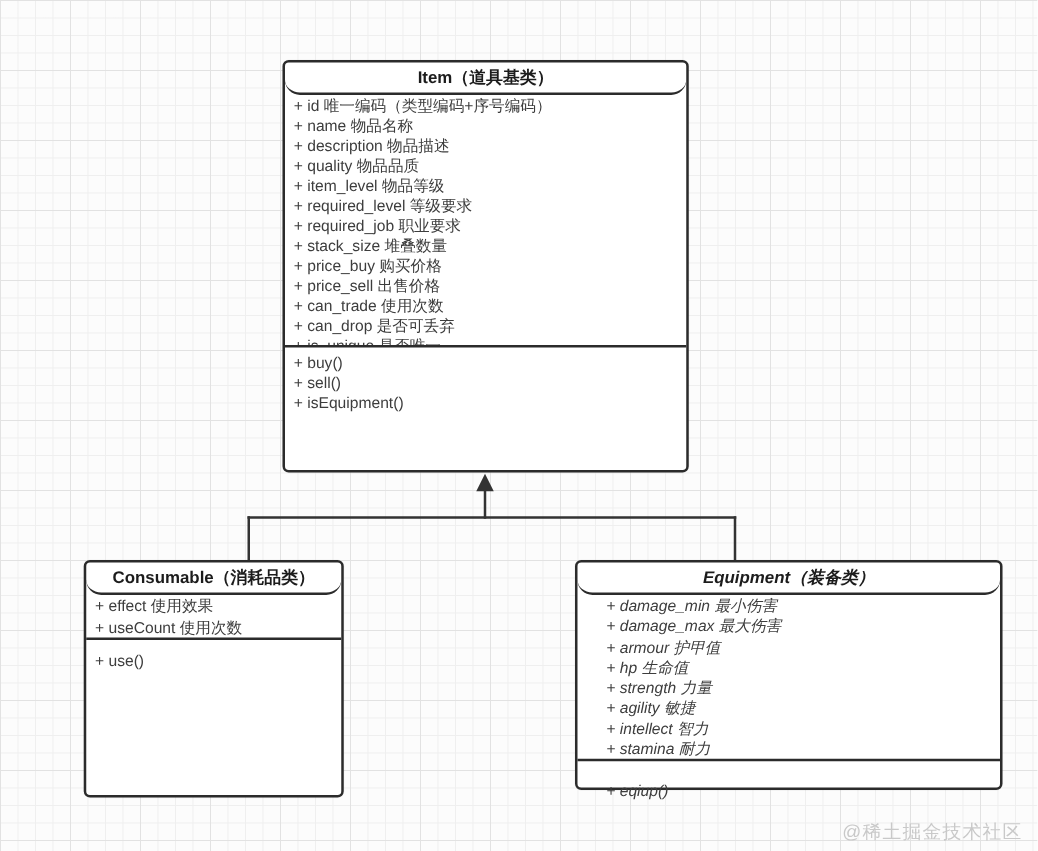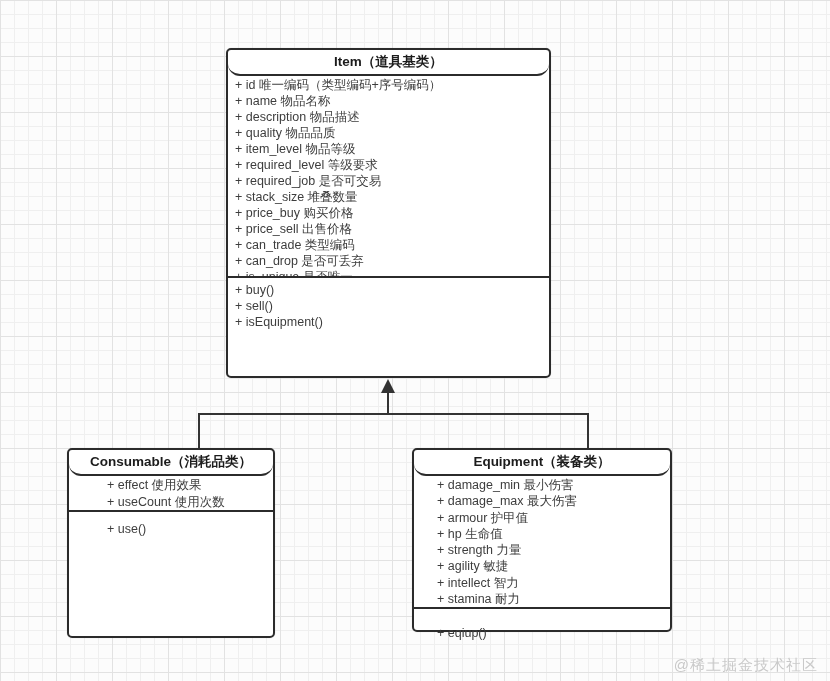--- a/index.html
+++ b/index.html
@@ -62,24 +62,24 @@
     white-space: nowrap;
   }
 
   #class-item { left: 226px; top: 48px; width: 325px; height: 330px; }
   #class-item .uml-attrs { height: 202px; }
   #class-item .row { line-height: 16px; }
   #class-item .uml-methods { padding-top: 4px; }
 
   #class-consumable { left: 67px; top: 448px; width: 208px; height: 190px; }
   #class-consumable .uml-attrs { height: 36px; }
-  #class-consumable .row { line-height: 17px; margin-left: 31px; }
+  #class-consumable .row { line-height: 17px; }
   #class-consumable .uml-methods { padding-top: 9px; }
 
-  #class-equipment { left: 412px; top: 448px; width: 260px; height: 184px; }
+  #class-equipment { left: 460px; top: 448px; width: 342px; height: 184px; font-style: italic; }
   #class-equipment .uml-attrs { height: 133px; }
   #class-equipment .row { line-height: 16.3px; margin-left: 16px; }
   #class-equipment .uml-methods { padding-top: 16px; }
 
   
   .conn {
     position: absolute;
     background: #333333;
   }
   .conn-h     { left: 198px; top: 413px; width: 391px; height: 2px; }
@@ -120,25 +120,25 @@
 
   <div class="uml-class" id="class-item">
     <div class="uml-title">Item（道具基类）</div>
     <div class="uml-section uml-attrs">
         <div class="row">+ id 唯一编码（类型编码+序号编码）</div>
         <div class="row">+ name 物品名称</div>
         <div class="row">+ description 物品描述</div>
         <div class="row">+ quality 物品品质</div>
         <div class="row">+ item_level 物品等级</div>
         <div class="row">+ required_level 等级要求</div>
-        <div class="row">+ required_job 是否可交易</div>
+        <div class="row">+ required_job 职业要求</div>
         <div class="row">+ stack_size 堆叠数量</div>
         <div class="row">+ price_buy 购买价格</div>
         <div class="row">+ price_sell 出售价格</div>
-        <div class="row">+ can_trade 类型编码</div>
+        <div class="row">+ can_trade 使用次数</div>
         <div class="row">+ can_drop 是否可丢弃</div>
         <div class="row">+ is_unique 是否唯一</div>
       </div>
     <div class="uml-section uml-methods">
         <div class="row">+ buy()</div>
         <div class="row">+ sell()</div>
         <div class="row">+ isEquipment()</div>
       </div>
   </div>
 

